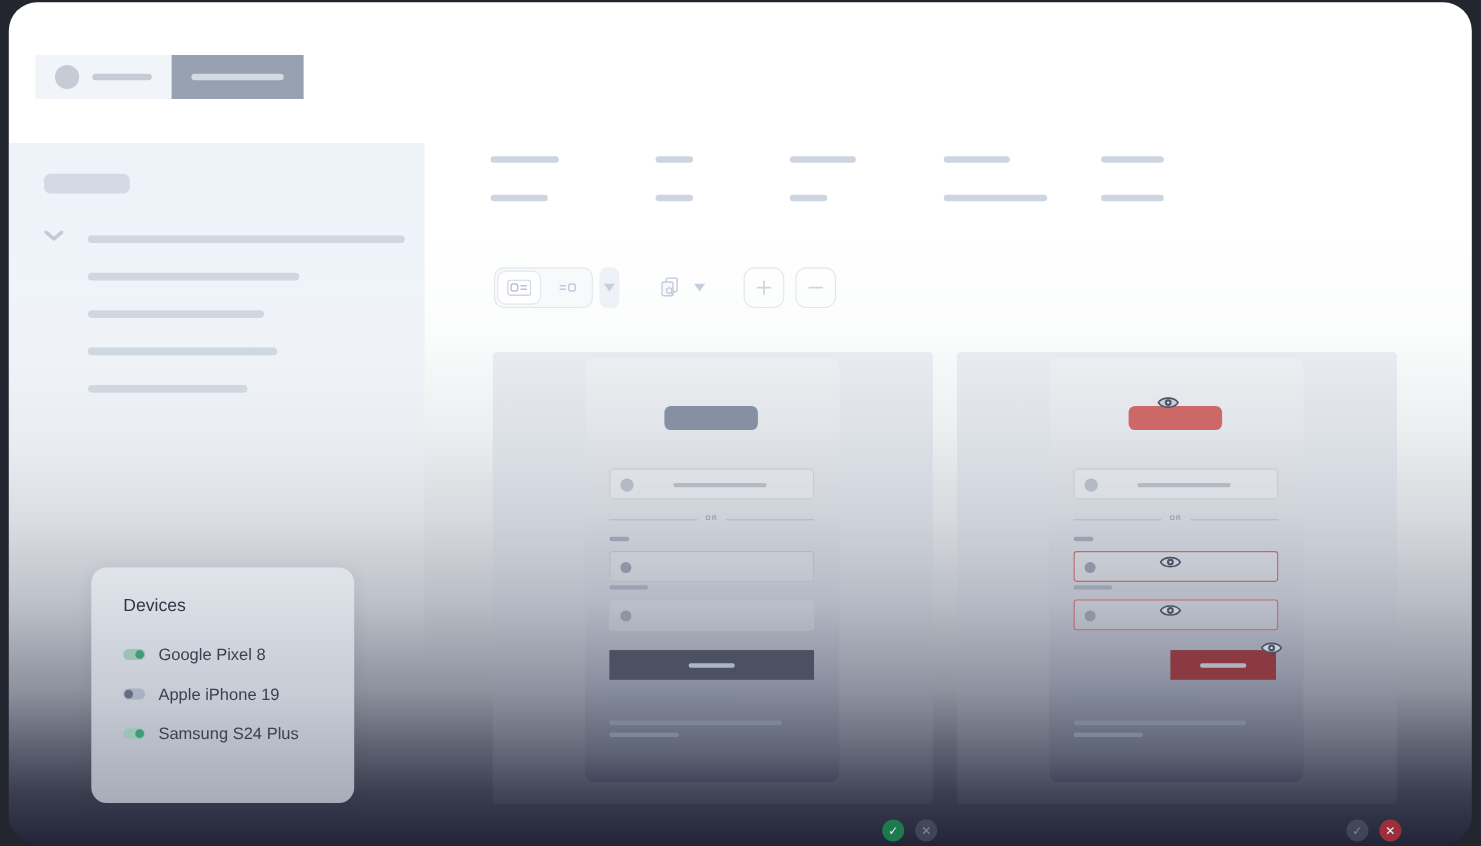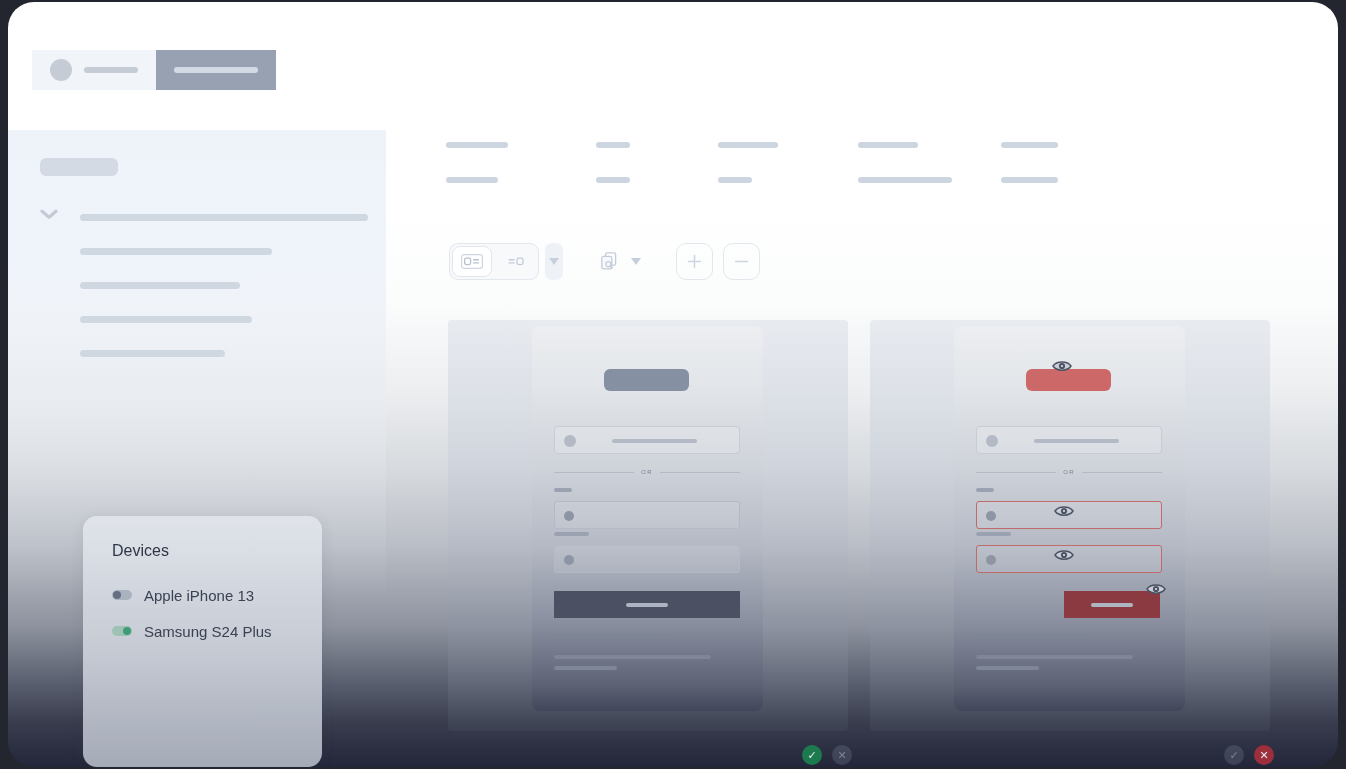--- a/index.html
+++ b/index.html
@@ -98,21 +98,21 @@
   }
   .sb-bar {
     position: absolute; left: 40px;
     height: 7px; border-radius: 4px; background: #cfd7e1;
   }
 
   
   .devices {
     position: absolute;
     left: 75px; top: 386px;
-    width: 239px; height: 251px;
+    width: 239px; height: 214px;
     border-radius: 14px;
     background: linear-gradient(to bottom,
         rgba(226,230,236,0.92) 0%,
         rgba(203,208,217,0.92) 55%,
         rgba(176,182,194,0.92) 100%);
     box-shadow: 0 2px 14px rgba(60,70,90,0.10);
     padding: 26px 0 0 29px;
   }
   .devices-title {
     font-size: 16px;
@@ -363,24 +363,30 @@
           </div>
           <div class="sb-row">
             <div class="sb-bar" style="width: 145px;"></div>
           </div>
         </div>
 
       <div class="devices">
         <div class="devices-title">Devices</div>
         <div id="device-list">
             <div class="device-row">
+              <span class="toggle on">
+                <span class="knob"></span>
+              </span>
+              <span class="device-name">Google Pixel 8</span>
+            </div>
+            <div class="device-row">
               <span class="toggle off">
                 <span class="knob"></span>
               </span>
-              <span class="device-name">Apple iPhone 13</span>
+              <span class="device-name">Apple iPhone 19</span>
             </div>
             <div class="device-row">
               <span class="toggle on">
                 <span class="knob"></span>
               </span>
               <span class="device-name">Samsung S24 Plus</span>
             </div>
           </div>
       </div>
     </div>

